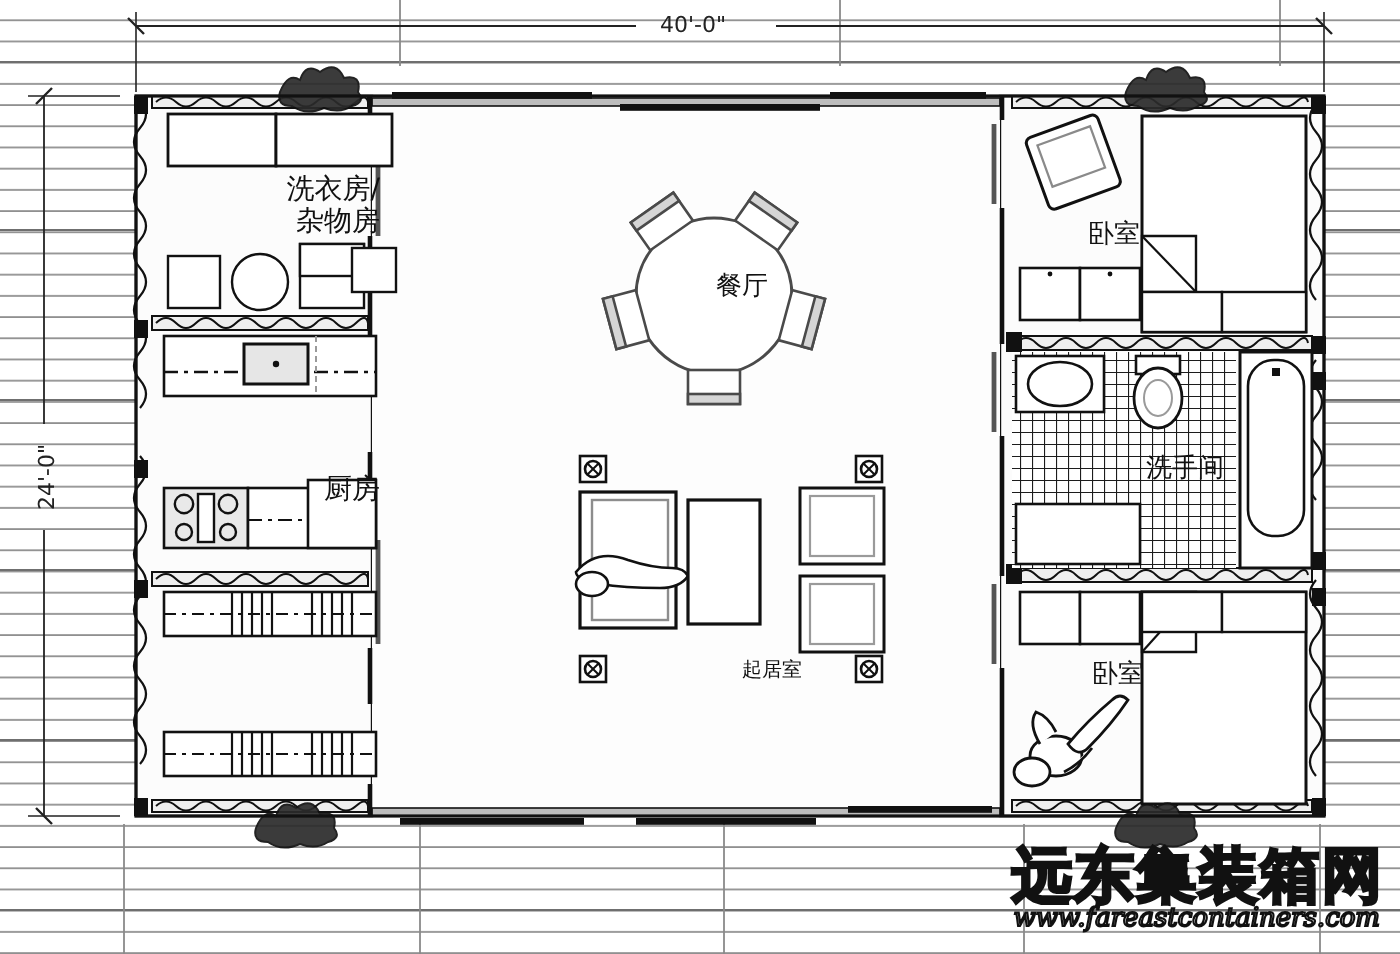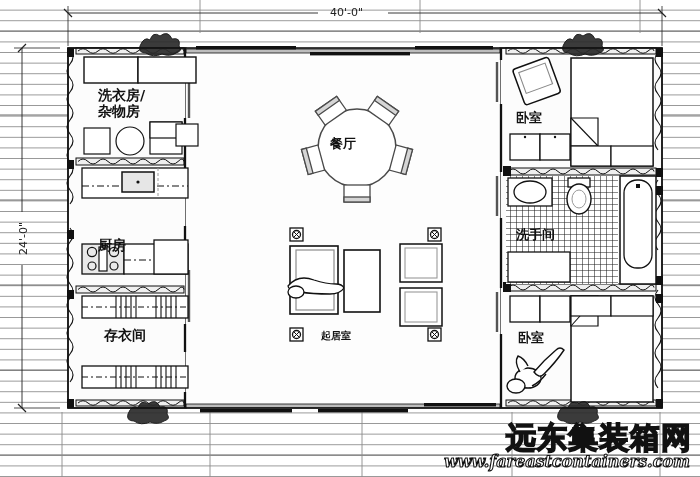--- a/index.html
+++ b/index.html
@@ -1,27 +1,27 @@
 <!DOCTYPE html>
 <html><head>
 <meta charset="utf-8">
 <style>
   html,body{margin:0;padding:0;background:#fff;}
   body{width:700px;height:477px;overflow:hidden;
        font-family:"DejaVu Sans","Liberation Sans",sans-serif;}
   #stage{position:relative;width:700px;height:477px;background:#ffffff;}
   #stage svg{position:absolute;left:0;top:0;}
-  .lbl{position:absolute;color:#111;font-weight:700;line-height:1.12;
-       text-align:left;white-space:pre-line;pointer-events:none;}
+  .lbl{position:absolute;color:#111;font-weight:400;line-height:1.12;
+       text-align:right;white-space:pre-line;pointer-events:none;}
   .dim{position:absolute;color:#222;font-family:"DejaVu Sans","Liberation Sans",sans-serif;}
   #wm-cn{position:absolute;right:8px;top:418px;font-size:30px;font-weight:700;
          color:#737373;-webkit-text-stroke:1.6px #111;letter-spacing:1px;
          text-shadow:0 0 0 #000;}
-  #wm-url{position:absolute;right:10px;top:452px;font-size:16px;font-style:italic;
-          font-weight:700;color:#fff;-webkit-text-stroke:1.1px #111;
+  #wm-url{position:absolute;right:10px;top:452px;font-size:13px;font-style:italic;
+          font-weight:400;color:#fff;-webkit-text-stroke:1.1px #111;
           font-family:"DejaVu Serif","Liberation Serif",serif;}
 </style>
 </head>
 <body>
 
 <div id="stage">
 
 <svg width="700" height="477" viewBox="0 0 700 477">
   <defs>
     <pattern id="deckH" width="10" height="10.6" patternUnits="userSpaceOnUse">
@@ -409,29 +409,28 @@
 
 <div class="dim" style="left:330px;top:6px;font-size:11px;">40'-0"</div>
 
 <div class="dim" style="left:7px;top:232px;font-size:11px;transform:rotate(-90deg);transform-origin:center;">24'-0"</div>
 
 <div class="lbl" style="left:98px;top:88px;width:92px;font-size:14px;">洗衣房/
 杂物房</div>
 
 <div class="lbl" style="left:98px;top:218px;width:92px;font-size:14px;margin-top:20px;">厨房</div>
 
-<div class="lbl" style="left:104px;top:328px;width:92px;font-size:14px;">存衣间</div>
 
 <div class="lbl" style="left:330px;top:137px;width:54px;font-size:13px;">餐厅</div>
 
 <div class="lbl" style="left:321px;top:330px;width:80px;font-size:10px;">起居室</div>
 
 <div class="lbl" style="left:516px;top:111px;width:54px;font-size:13px;">卧室</div>
 
-<div class="lbl" style="left:516px;top:228px;width:80px;font-size:13px;">洗手间</div>
+<div class="lbl" style="left:516px;top:228px;width:80px;font-size:13px;padding-left:16px;">洗手间</div>
 
 <div class="lbl" style="left:518px;top:331px;width:54px;font-size:13px;">卧室</div>
 
 
 <div id="wm-cn">远东集装箱网</div>
 <div id="wm-url">www.fareastcontainers.com</div>
 
 </div>
 
 </body></html>

